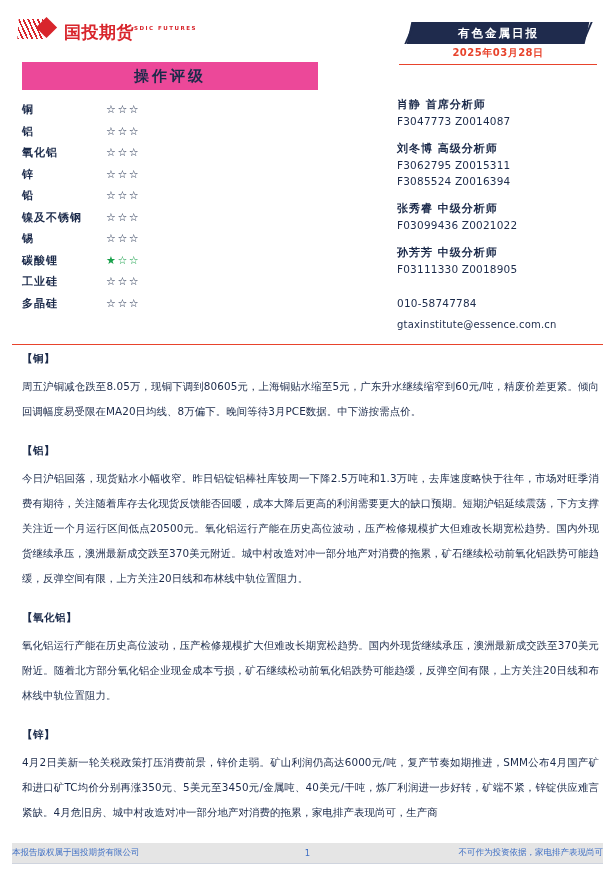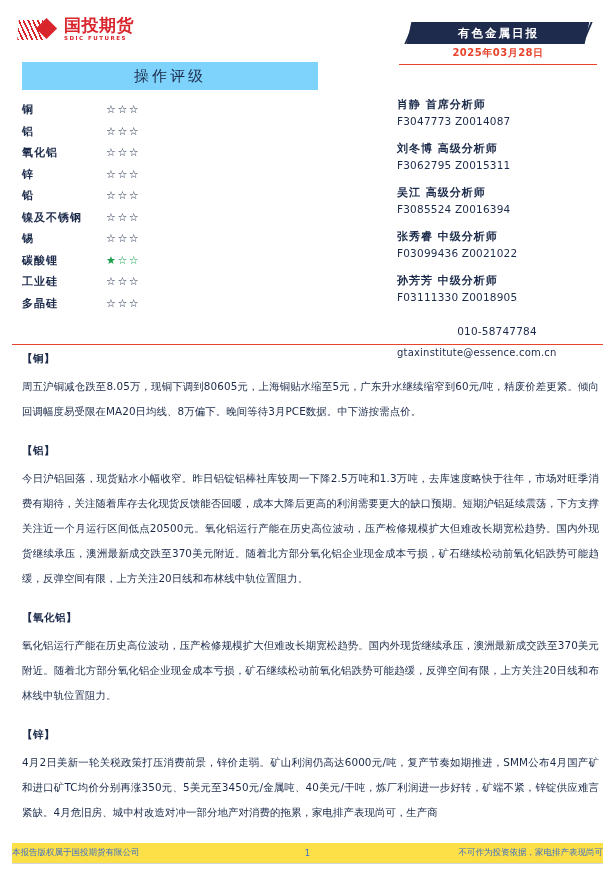--- a/index.html
+++ b/index.html
@@ -59,21 +59,21 @@
     position: absolute;
     left: 21px;
     top: 3px;
     width: 15px;
     height: 15px;
     background: #d8252c;
     transform: rotate(45deg);
   }
   .logo-text {
     display: flex;
-    flex-direction: column;
+    flex-direction: row;
     line-height: 1;
   }
   .logo-cn {
     font-family: "DejaVu Sans", "Liberation Sans", sans-serif;
     font-size: 17px;
     font-weight: 700;
     color: #d8252c;
     letter-spacing: 0.5px;
   }
   .logo-en {
@@ -132,26 +132,26 @@
   }
 
   
   .rating-panel {
     position: absolute;
     left: 22px;
     top: 62px;
     width: 296px;
   }
   .rating-title {
-    background: #7dd3fc;
+    background: #ec4899;
     height: 28px;
     line-height: 28px;
     text-align: center;
     font-size: 15px;
-    font-weight: 400;
+    font-weight: 700;
     color: #1b2a4a;
     letter-spacing: 3px;
   }
   .rating-rows {
     margin-top: 9px;
   }
   .rating-row {
     display: flex;
     align-items: center;
     height: 21.5px;
@@ -193,21 +193,20 @@
     color: #1b2a4a;
     letter-spacing: 0.2px;
     line-height: 16px;
   }
   .contact-phone {
     margin-top: 18px;
     font-size: 10.5px;
     color: #1b2a4a;
     line-height: 16px;
     letter-spacing: 0.2px;
-    text-align: center;
   }
   .contact-mail {
     margin-top: 6px;
     font-size: 10px;
     color: #1b2a4a;
     line-height: 16px;
     letter-spacing: 0.2px;
   }
 
   
@@ -253,21 +252,21 @@
     left: 12px;
     right: 12px;
     bottom: 6px;
     height: 20px;
     border-bottom: 1.1px solid #cfd4de;
     display: flex;
     align-items: center;
     justify-content: space-between;
     font-size: 8.5px;
     color: #3f6fc4;
-    background: #fde047;
+    background: #e5e5e5;
   }
   .footer-center {
     position: absolute;
     left: 0; right: 0;
     text-align: center;
     font-size: 8.5px;
     color: #3f6fc4;
   }
   .footer-left, .footer-right { position: relative; z-index: 2; }
 </style>
@@ -343,41 +342,40 @@
         </div>
       </div>
   </div>
 
   <div class="analysts">
     <div>
         <div class="an-name">肖静 首席分析师</div>
         <div class="an-code">F3047773 Z0014087</div>
         <div class="an-name">刘冬博 高级分析师</div>
         <div class="an-code">F3062795 Z0015311</div>
-        <div class="an-name">吴江 高级分析师</div>
         <div class="an-code">F3085524 Z0016394</div>
         <div class="an-name">张秀睿 中级分析师</div>
         <div class="an-code">F03099436 Z0021022</div>
         <div class="an-name">孙芳芳 中级分析师</div>
         <div class="an-code">F03111330 Z0018905</div>
       </div>
     <div class="contact-phone">010-58747784</div>
     <div class="contact-mail">gtaxinstitute@essence.com.cn</div>
   </div>
 
   <div class="divider"></div>
 
   <div class="content">
       <div class="sec-block">
         <div class="sec-head">【铜】</div>
         <div class="sec-body">周五沪铜减仓跌至8.05万，现铜下调到80605元，上海铜贴水缩至5元，广东升水继续缩窄到60元/吨，精废价差更紧。倾向回调幅度易受限在MA20日均线、8万偏下。晚间等待3月PCE数据。中下游按需点价。</div>
       </div>
       <div class="sec-block">
         <div class="sec-head">【铝】</div>
-        <div class="sec-body">今日沪铝回落，现货贴水小幅收窄。昨日铝锭铝棒社库较周一下降2.5万吨和1.3万吨，去库速度略快于往年，市场对旺季消费有期待，关注随着库存去化现货反馈能否回暖，成本大降后更高的利润需要更大的缺口预期。短期沪铝延续震荡，下方支撑关注近一个月运行区间低点20500元。氧化铝运行产能在历史高位波动，压产检修规模扩大但难改长期宽松趋势。国内外现货继续承压，澳洲最新成交跌至370美元附近。随着北方部分氧化铝企业现金成本亏损，矿石继续松动前氧化铝跌势可能趋缓，反弹空间有限，上方关注20日线和布林线中轨位置阻力。</div>
+        <div class="sec-body">今日沪铝回落，现货贴水小幅收窄。昨日铝锭铝棒社库较周一下降2.5万吨和1.3万吨，去库速度略快于往年，市场对旺季消费有期待，关注随着库存去化现货反馈能否回暖，成本大降后更高的利润需要更大的缺口预期。短期沪铝延续震荡，下方支撑关注近一个月运行区间低点20500元。氧化铝运行产能在历史高位波动，压产检修规模扩大但难改长期宽松趋势。国内外现货继续承压，澳洲最新成交跌至370美元附近。城中村改造对冲一部分地产对消费的拖累，矿石继续松动前氧化铝跌势可能趋缓，反弹空间有限，上方关注20日线和布林线中轨位置阻力。</div>
       </div>
       <div class="sec-block">
         <div class="sec-head">【氧化铝】</div>
         <div class="sec-body">氧化铝运行产能在历史高位波动，压产检修规模扩大但难改长期宽松趋势。国内外现货继续承压，澳洲最新成交跌至370美元附近。随着北方部分氧化铝企业现金成本亏损，矿石继续松动前氧化铝跌势可能趋缓，反弹空间有限，上方关注20日线和布林线中轨位置阻力。</div>
       </div>
       <div class="sec-block">
         <div class="sec-head">【锌】</div>
         <div class="sec-body">4月2日美新一轮关税政策打压消费前景，锌价走弱。矿山利润仍高达6000元/吨，复产节奏如期推进，SMM公布4月国产矿和进口矿TC均价分别再涨350元、5美元至3450元/金属吨、40美元/干吨，炼厂利润进一步好转，矿端不紧，锌锭供应难言紧缺。4月危旧房、城中村改造对冲一部分地产对消费的拖累，家电排产表现尚可，生产商</div>
       </div>
     </div>

